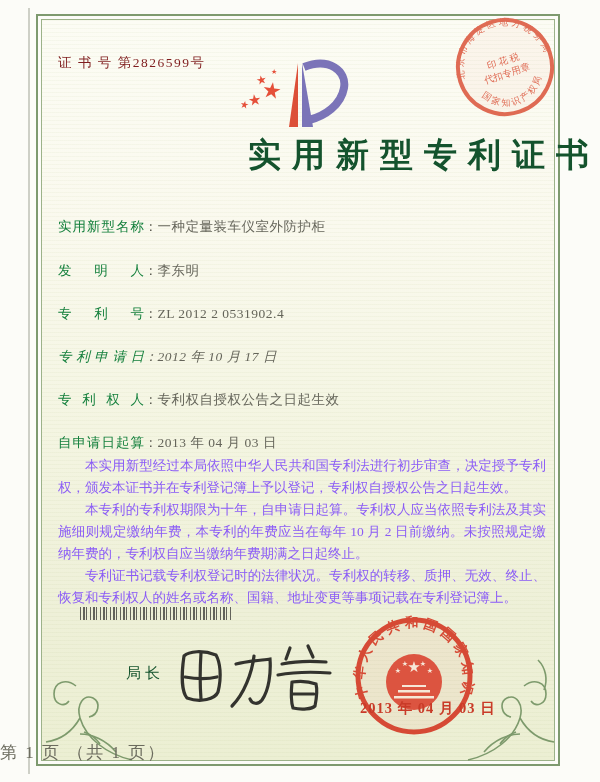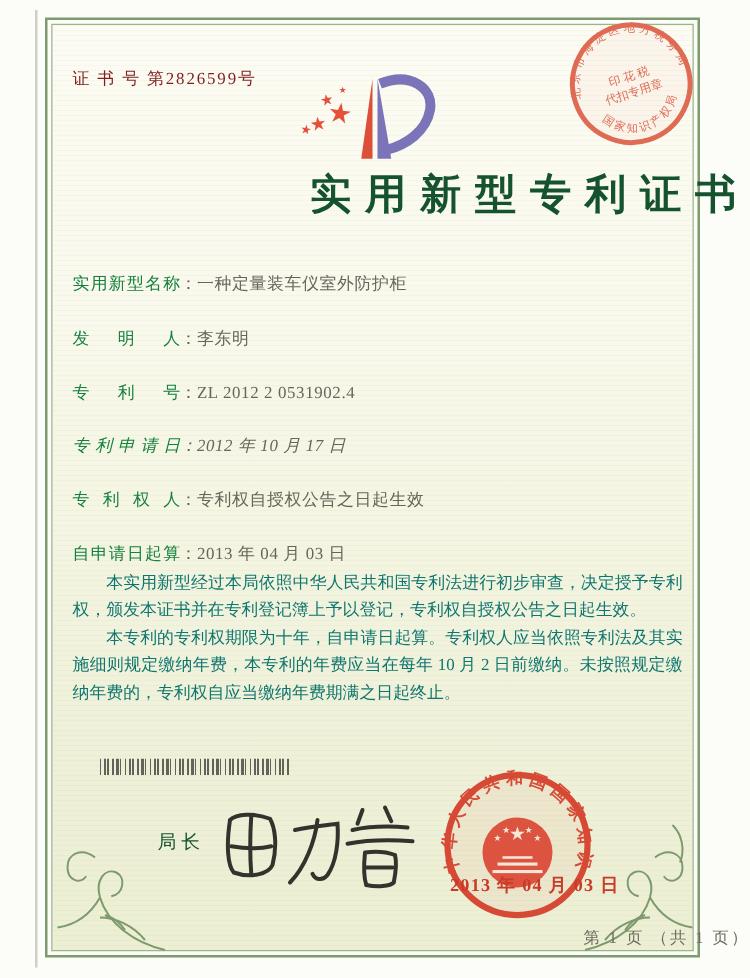--- a/index.html
+++ b/index.html
@@ -28,36 +28,36 @@
     position:absolute;left:0;top:133px;width:600px;text-align:right;
     font-size:33px;font-weight:600;letter-spacing:11px;color:#14532d;text-indent:11px;
   }
   .logo-star{position:absolute;color:#e5503a;line-height:1;}
   
   .field-row{position:absolute;left:58px;font-size:13.5px;white-space:nowrap;}
   .field-label{display:inline-block;width:86px;text-align:justify;text-align-last:justify;color:#15803d;}
   .field-colon{color:#5d5d52;}
   .field-value{color:#65655a;letter-spacing:.5px;margin-left:0;}
   
-  .body-text{position:absolute;left:58px;top:455px;width:488px;font-size:13.5px;line-height:22px;color:#0f766e;}
+  .body-text{position:absolute;left:58px;top:455px;width:488px;font-size:13.5px;line-height:22px;color:#8b5cf6;}
   .body-text p{margin:0;text-indent:2em;text-align:justify;}
   
   .barcode{
     position:absolute;left:80px;top:607px;width:152px;height:13px;opacity:.85;
     background:repeating-linear-gradient(90deg,#4a4a46 0 1px,transparent 1px 3px,#4a4a46 3px 5px,transparent 5px 6px,#4a4a46 6px 7px,transparent 7px 10px);
   }
   .director{position:absolute;left:126px;top:664px;font-size:15px;letter-spacing:4px;color:#14532d;}
   .signature{position:absolute;left:172px;top:628px;}
   .seal{position:absolute;left:344px;top:606px;}
   .seal-date{
     position:absolute;left:360px;top:699px;width:160px;
     font-size:14.5px;font-weight:600;letter-spacing:1px;color:#c93b28;
   }
   .tax-stamp{position:absolute;left:450px;top:12px;transform:rotate(-18deg);}
-  .footer{position:absolute;left:0;top:741px;width:600px;text-align:right;font-size:13px;letter-spacing:2px;color:#6b6b5e;}
+  .footer{position:absolute;left:0;top:741px;width:600px;text-align:left;font-size:17px;letter-spacing:2px;color:#6b6b5e;}
   .flourish{position:absolute;}
 </style>
 </head>
 <body>
 
 <div class="scan-edge"></div>
 
 <div class="frame">
   <div class="frame-inner"></div>
 </div>
@@ -93,20 +93,21 @@
 <div class="field-row" style="top:391px;">
   <span class="field-label">专利权人</span><span class="field-colon">：</span><span class="field-value">专利权自授权公告之日起生效</span>
 </div>
 <div class="field-row" style="top:434px;">
   <span class="field-label">自申请日起算</span><span class="field-colon">：</span><span class="field-value">2013 年 04 月 03 日</span>
 </div>
 
 <div class="body-text">
   <p>本实用新型经过本局依照中华人民共和国专利法进行初步审查，决定授予专利权，颁发本证书并在专利登记簿上予以登记，专利权自授权公告之日起生效。</p>
   <p>本专利的专利权期限为十年，自申请日起算。专利权人应当依照专利法及其实施细则规定缴纳年费，本专利的年费应当在每年 10 月 2 日前缴纳。未按照规定缴纳年费的，专利权自应当缴纳年费期满之日起终止。</p>
+  <p>专利证书记载专利权登记时的法律状况。专利权的转移、质押、无效、终止、恢复和专利权人的姓名或名称、国籍、地址变更等事项记载在专利登记簿上。</p>
 </div>
 
 <div class="barcode"></div>
 
 <div class="director">局长</div>
 <svg class="signature" width="175" height="92" viewBox="0 0 175 92">
   <g stroke="#33332e" stroke-width="3.2" stroke-linecap="round" fill="none">
 
     <path d="M12,28 C9,48 10,64 15,70 C29,75 43,71 46,64 C50,48 48,34 44,27 C31,22 17,23 12,28"></path>
     <path d="M13,49 C24,51 37,51 45,49"></path>

